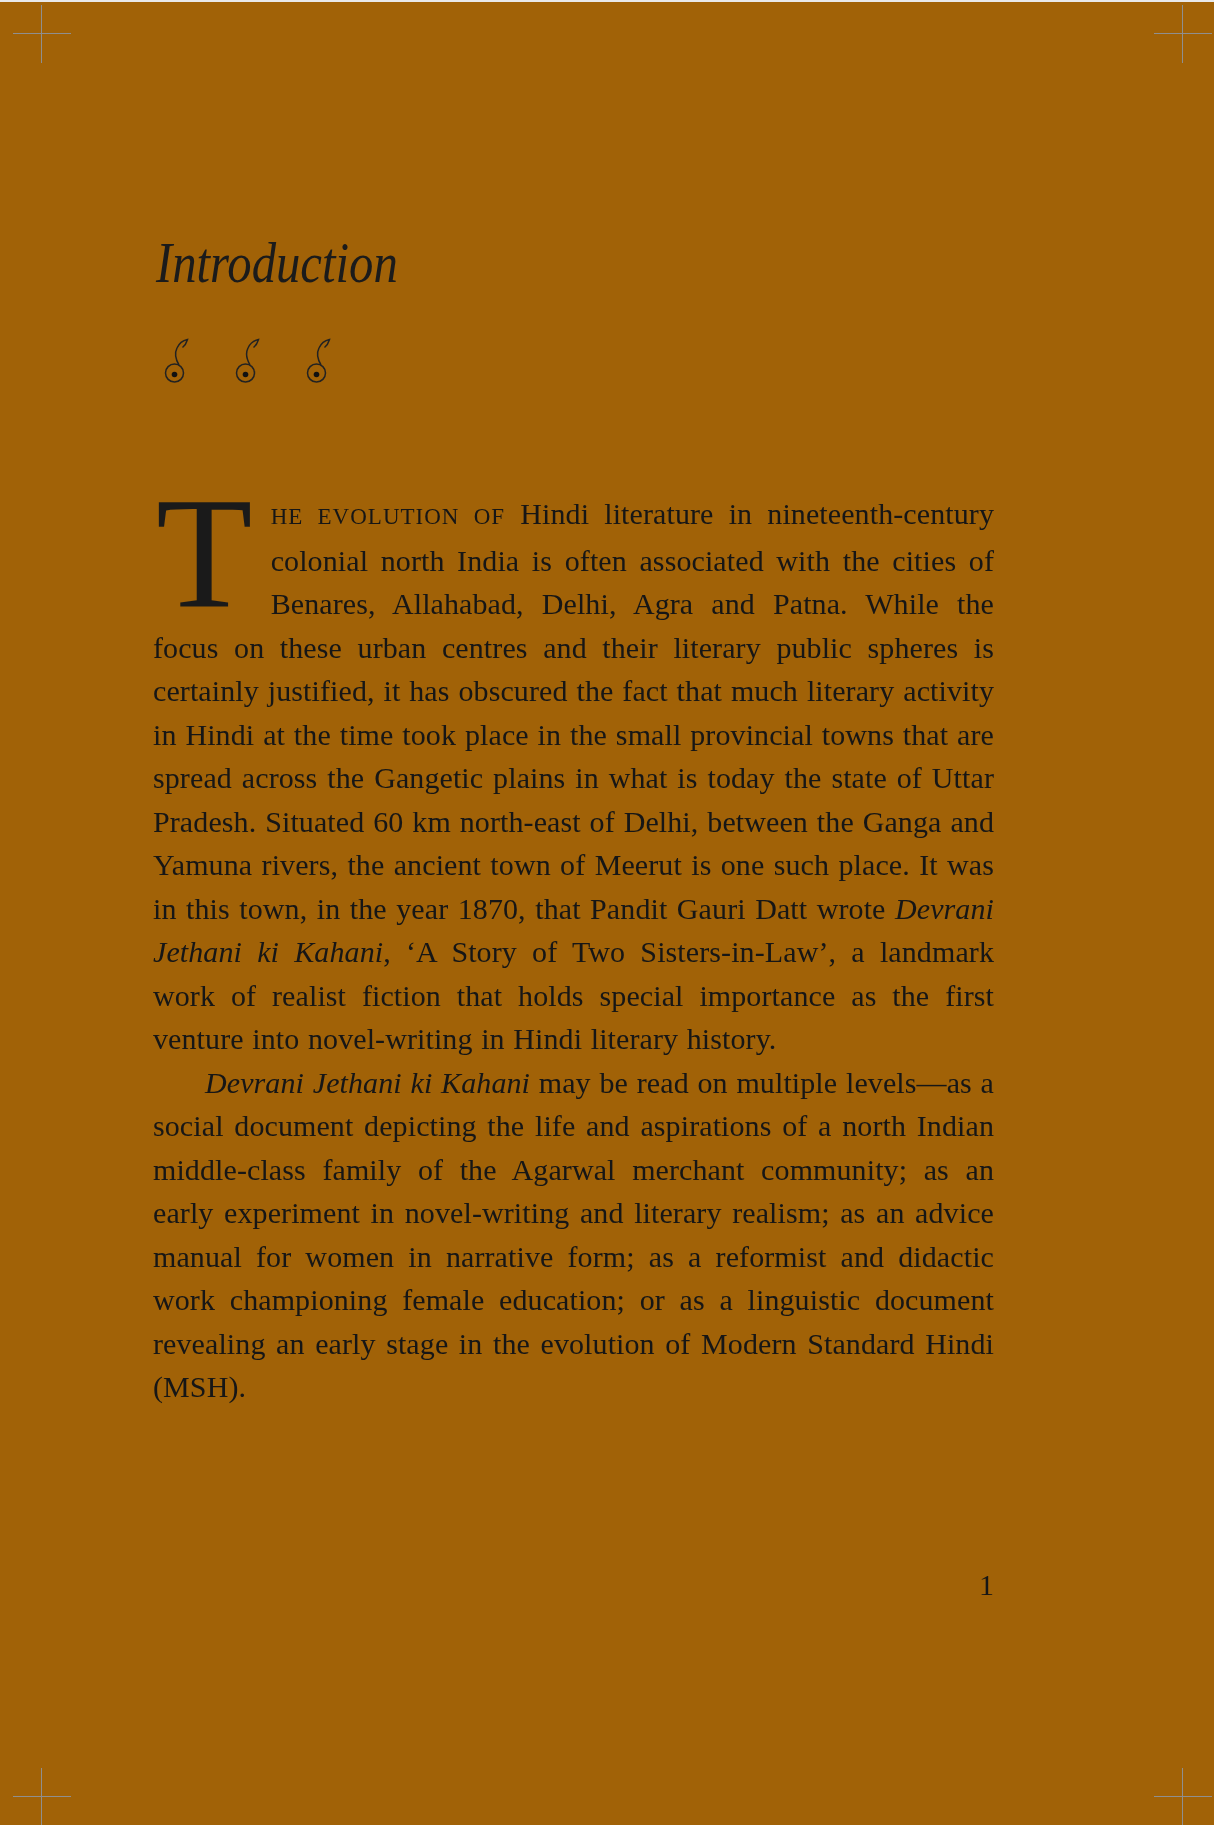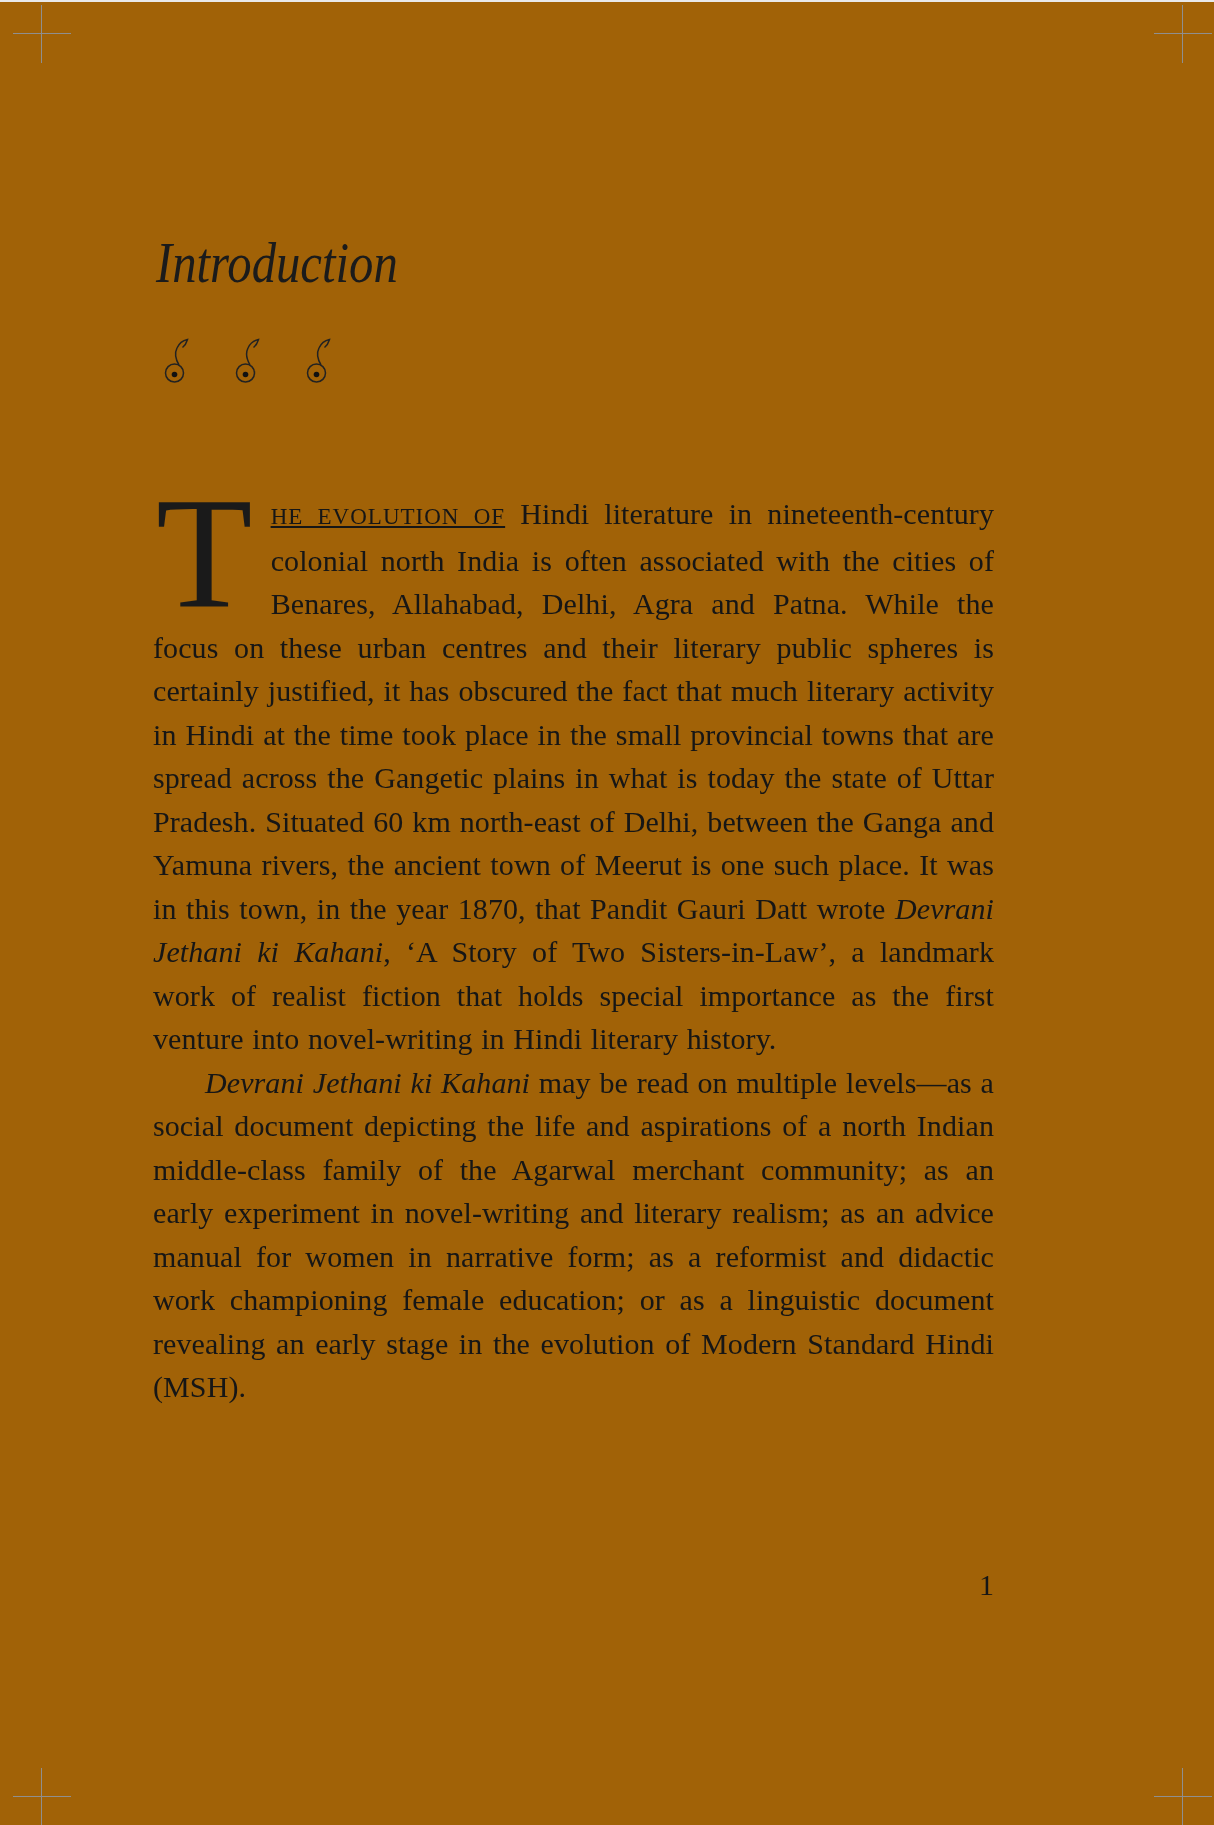--- a/index.html
+++ b/index.html
@@ -59,21 +59,21 @@
   .para-indent { text-indent: 52px; }
 
   .dropcap {
     float: left;
     font-size: 158px;
     line-height: 103px;
     height: 108px;
     margin: 10px 18px 0 3px;
     color: #1a1a1a;
   }
-  .smallcaps { font-size: 23px; letter-spacing: 1px; text-decoration: underline; }
+  .smallcaps { font-size: 23px; letter-spacing: 1px; }
   .novel-title { font-style: italic; }
 
   
   .pagenum {
     position: absolute;
     left: 153px;
     top: 1566px;
     width: 841px;
     text-align: right;
     font-size: 30px;

